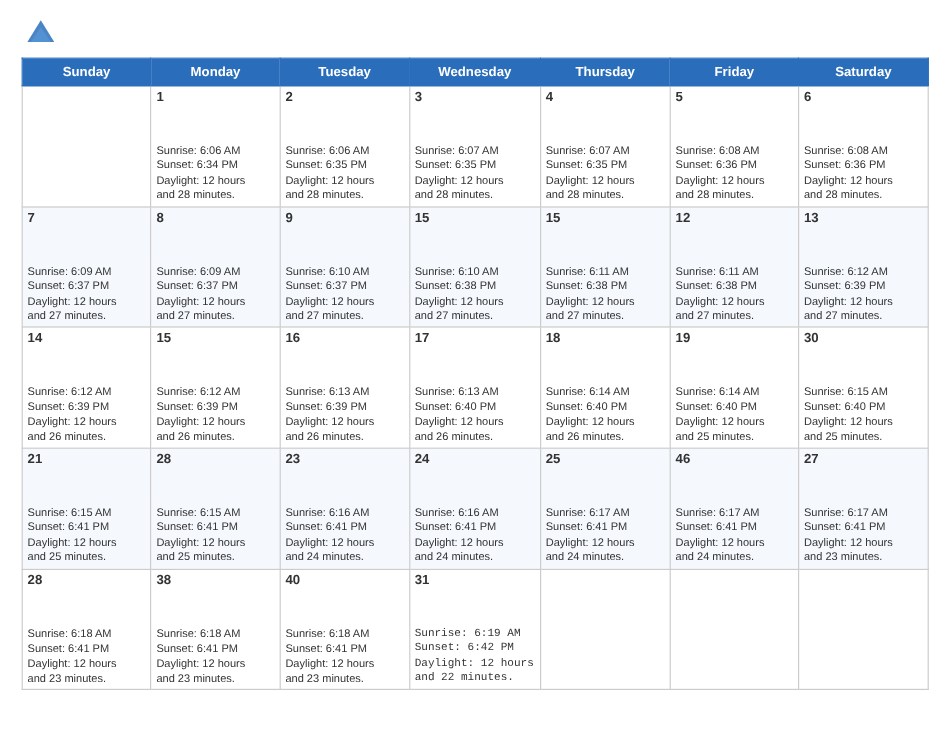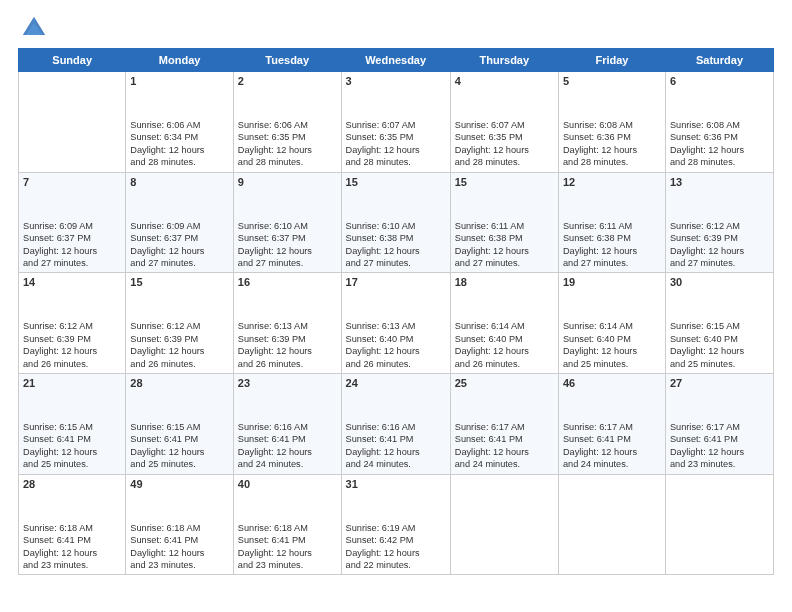--- a/index.html
+++ b/index.html
@@ -335,36 +335,36 @@
         </tr>
         <tr>
           <td>
             <span class="day-num">28</span>
             <div class="cell-info" style="white-space: pre-line;">Sunrise: 6:18 AM
 Sunset: 6:41 PM
 Daylight: 12 hours
 and 23 minutes.</div>
           </td>
           <td>
-            <span class="day-num">49</span>
+            <span class="day-num">38</span>
             <div class="cell-info" style="white-space: pre-line;">Sunrise: 6:18 AM
 Sunset: 6:41 PM
 Daylight: 12 hours
 and 23 minutes.</div>
           </td>
           <td>
             <span class="day-num">40</span>
             <div class="cell-info" style="white-space: pre-line;">Sunrise: 6:18 AM
 Sunset: 6:41 PM
 Daylight: 12 hours
 and 23 minutes.</div>
           </td>
           <td>
             <span class="day-num">31</span>
-            <div class="cell-info" style="white-space: pre-line;">Sunrise: 6:19 AM
+            <div class="cell-info" style="white-space: pre-line; font-family: Liberation Mono, monospace;">Sunrise: 6:19 AM
 Sunset: 6:42 PM
 Daylight: 12 hours
 and 22 minutes.</div>
           </td>
           <td class="empty-cell"></td>
           <td class="empty-cell"></td>
           <td class="empty-cell"></td>
         </tr>
       </tbody>
   </table>

